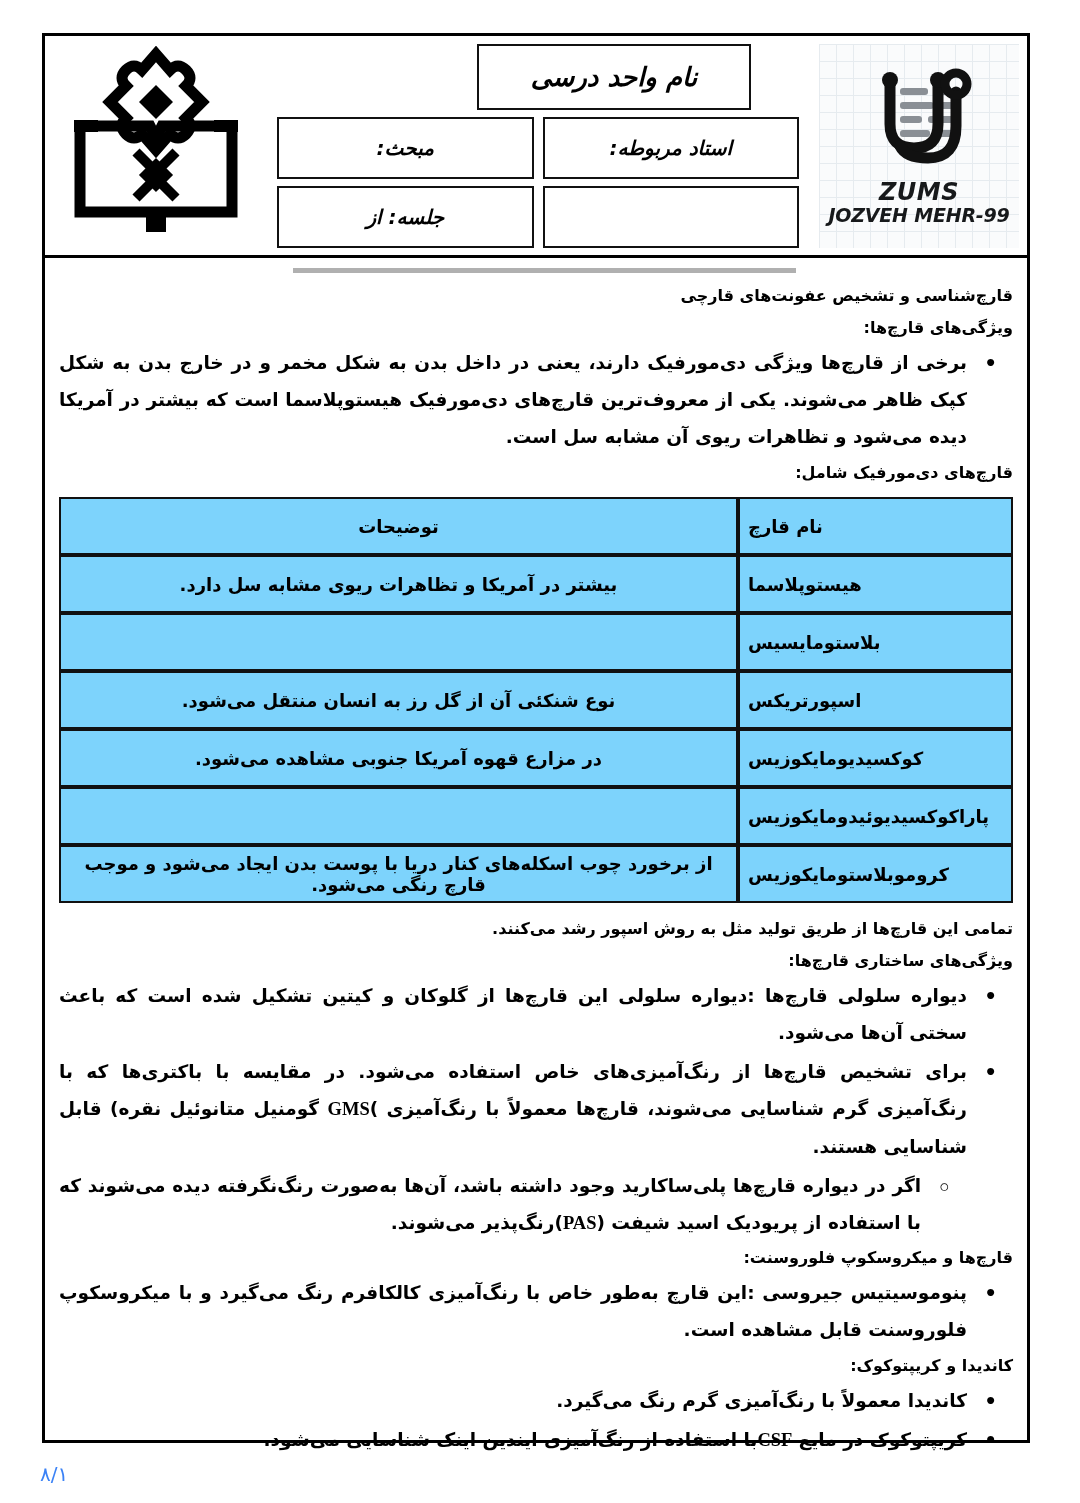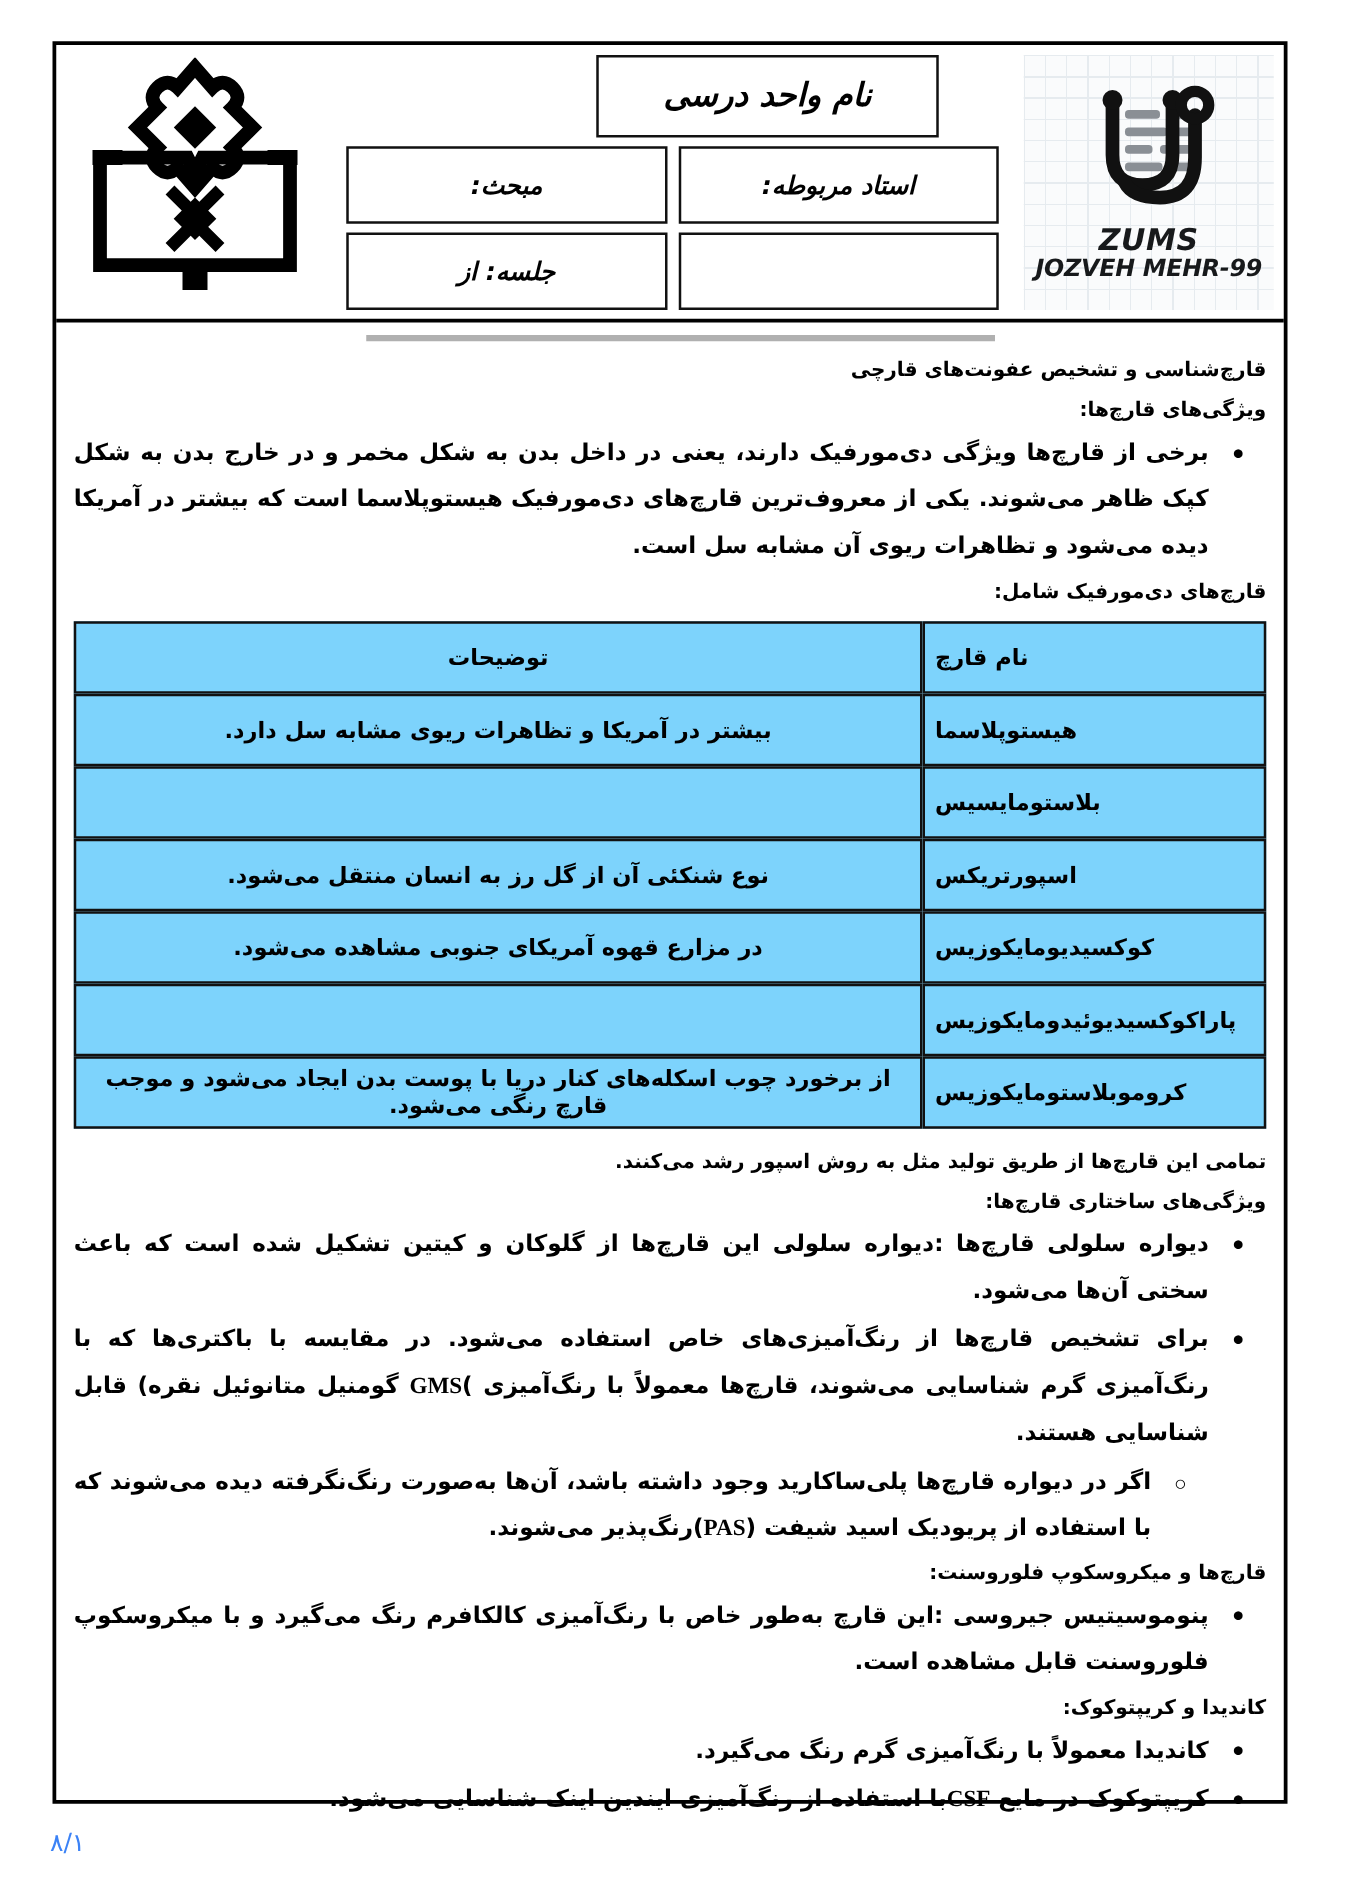--- a/index.html
+++ b/index.html
@@ -330,21 +330,21 @@
         <tr>
           <td class="col-name">بلاستومایسیس</td>
           <td class="col-desc"></td>
         </tr>
         <tr>
           <td class="col-name">اسپورتریکس</td>
           <td class="col-desc">نوع شنکئی آن از گل رز به انسان منتقل می‌شود.</td>
         </tr>
         <tr>
           <td class="col-name">کوکسیدیومایکوزیس</td>
-          <td class="col-desc">در مزارع قهوه آمریکای جنوبی مشاهده می‌شود.</td>
+          <td class="col-desc">در مزارع قهوه آمریکا جنوبی مشاهده می‌شود.</td>
         </tr>
         <tr>
           <td class="col-name">پاراکوکسیدیوئیدومایکوزیس</td>
           <td class="col-desc"></td>
         </tr>
         <tr>
           <td class="col-name">کروموبلاستومایکوزیس</td>
           <td class="col-desc">از برخورد چوب اسکله‌های کنار دریا با پوست بدن ایجاد می‌شود و موجب قارچ رنگی می‌شود.</td>
         </tr>
       </tbody>

